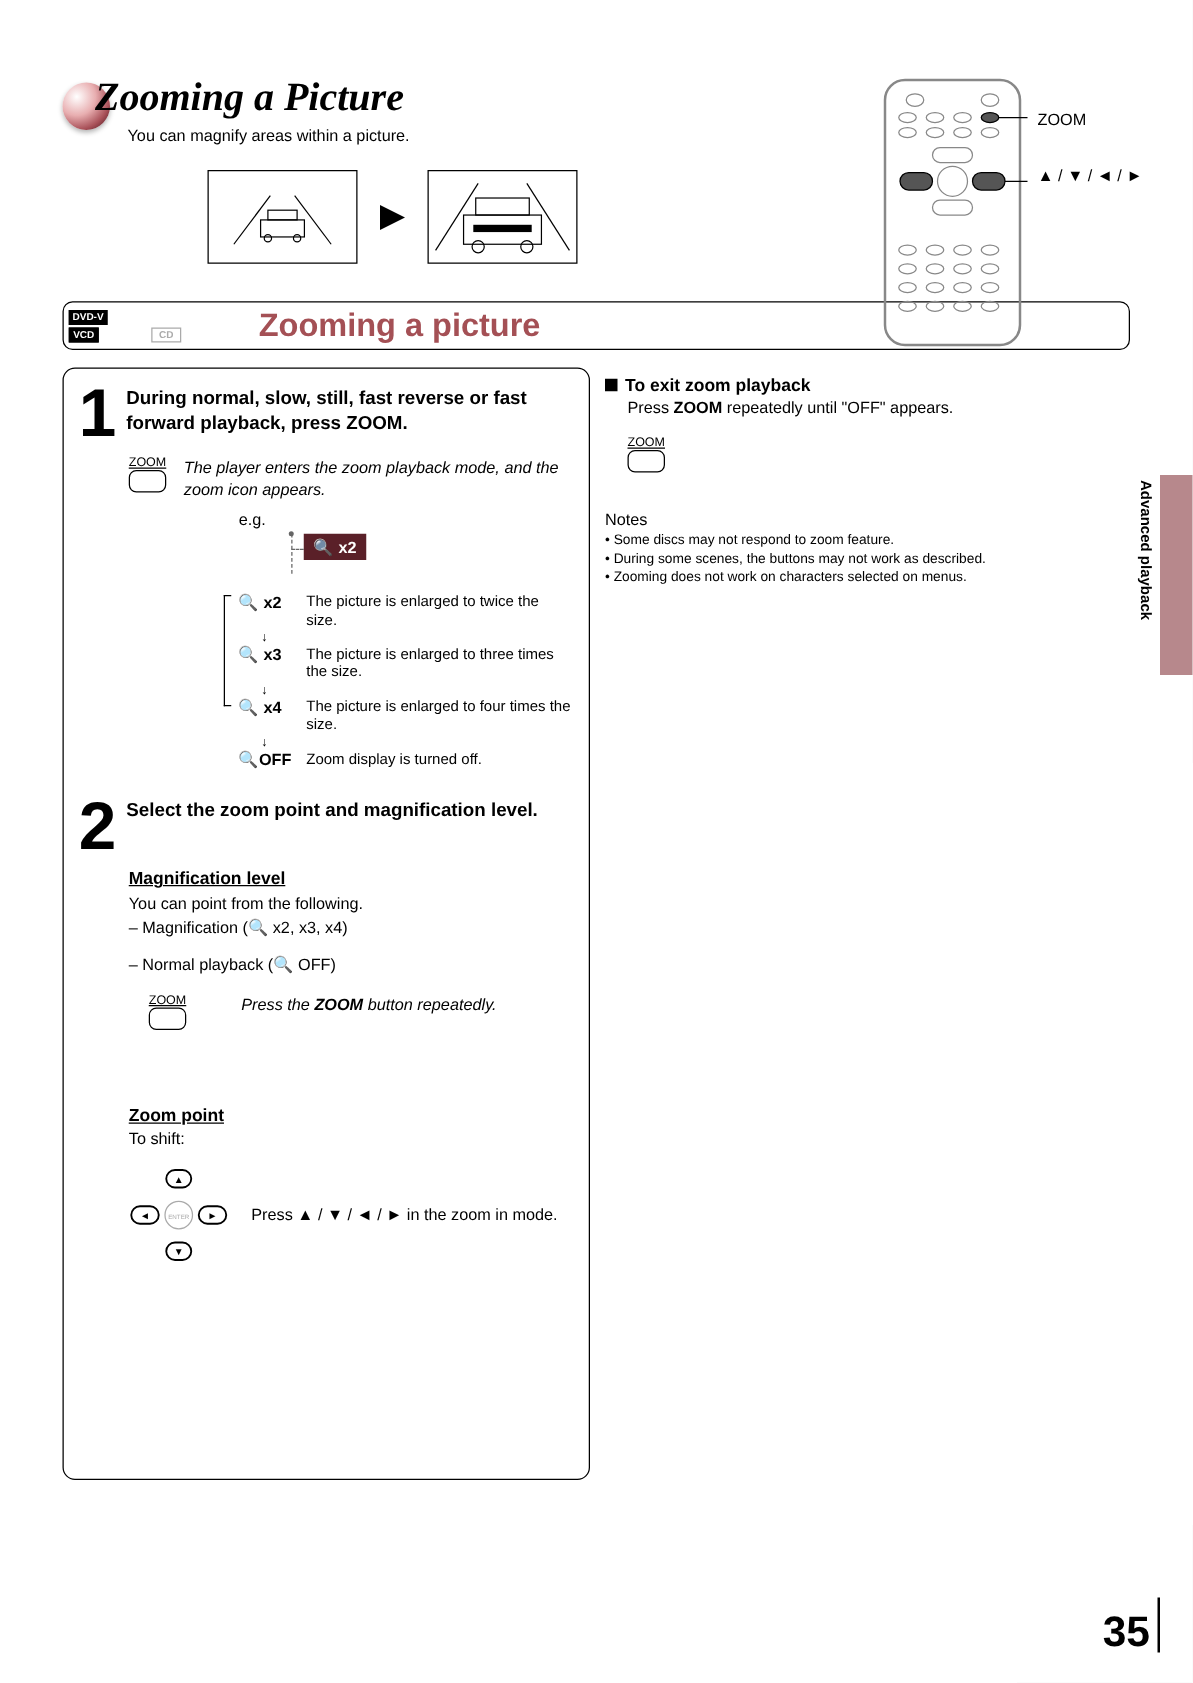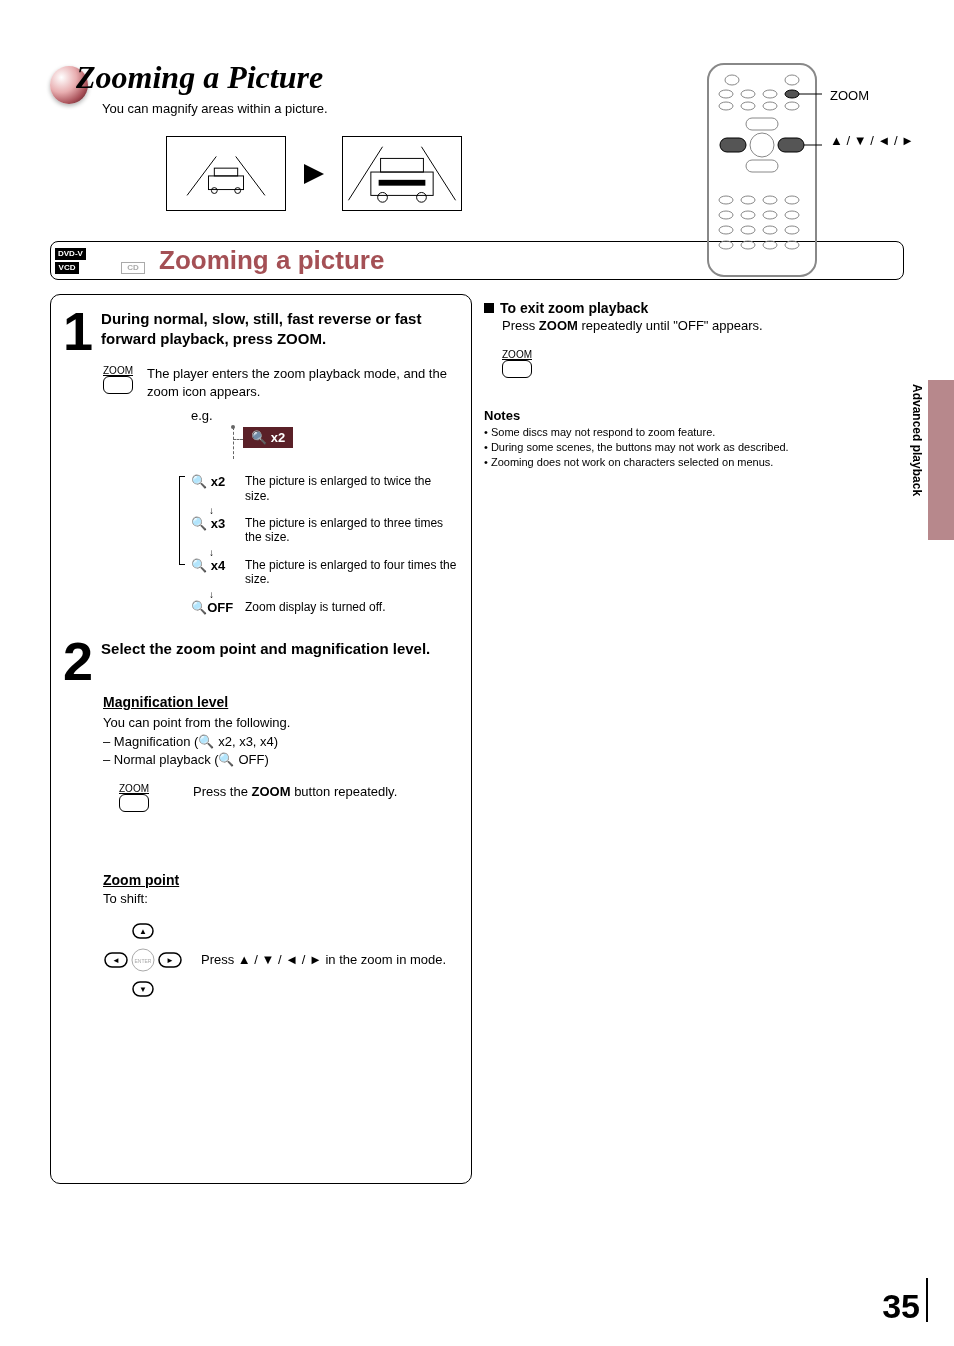--- a/index.html
+++ b/index.html
@@ -81,20 +81,21 @@
   .remote-label-zoom { margin-top: 28px; }
   .remote-label-arrows { margin-top: 30px; }
 
   .section-bar {
     display: flex;
     align-items: center;
     border: 1px solid #000;
     border-radius: 8px;
     padding: 3px 10px 3px 4px;
     margin-top: 10px;
+    gap: 48px;
   }
   .disc-tags {
     display: flex;
     flex-direction: column;
     gap: 2px;
     margin-right: 4px;
   }
   .disc-tag-row { display: flex; gap: 2px; }
   .disc-tag {
     font-size: 8px;
@@ -154,21 +155,21 @@
   }
   .key-zoom {
     display: inline-block;
   }
   .key-label { font-size: 10px; text-decoration: underline; }
   .key-shape {
     width: 30px; height: 18px;
     border: 1.5px solid #000;
     border-radius: 6px;
   }
-  .indent-text { font-size: 13px; line-height: 1.35; flex: 1; }
+  .indent-text { font-size: 13px; line-height: 1.35; flex: 1; font-style: italic; }
   .eg-label { font-size: 13px; margin-left: 128px; margin-top: 8px; }
   .zoom-osd-wrap {
     margin-left: 180px;
     margin-top: 4px;
     position: relative;
   }
   .zoom-osd {
     display: inline-block;
     background: #5a2028;
     color: #fff;
@@ -234,21 +235,21 @@
   }
   .dpad-svg { width: 80px; height: 80px; }
   .dpad-text { font-size: 13px; line-height: 1.4; }
 
   .right-head {
     font-size: 14px;
     font-weight: bold;
   }
   .right-head .sq { display:inline-block; width:10px; height:10px; background:#000; vertical-align: middle; margin-right: 6px; position:relative; top:-1px;}
   .right-body { font-size: 13px; margin-left: 18px; margin-top: 2px; }
-  .notes-head { font-size: 13px; font-weight: bold; margin-top: 30px; }
+  .notes-head { font-size: 13px; font-weight: normal; margin-top: 30px; }
   .notes-list { font-size: 11px; margin: 2px 0 0 0; padding-left: 0; list-style: none; line-height: 1.35;}
   .notes-list li::before { content: "• "; }
 
   .side-tab {
     position: absolute;
     right: 0;
     top: 380px;
     width: 26px;
     height: 160px;
     background: #b7888c;
@@ -422,21 +423,21 @@
       </div>
 
       <div class="step" style="margin-top:24px;">
         <div class="step-num">2</div>
         <div class="step-head">Select the zoom point and magnification level.</div>
       </div>
 
       <div class="mag-head">Magnification level</div>
       <div class="mag-body">You can point from the following.</div>
       <div class="mag-body" style="margin-top:0;">– Magnification (🔍 x2, x3, x4)</div>
-      <div class="mag-body" style="margin-top:0;">– Normal playback (🔍 OFF)</div>
+      <div class="mag-body" style="margin-top:12px;">– Normal playback (🔍 OFF)</div>
 
       <div class="indent-block" style="margin-top:14px; margin-left:56px;">
         <div class="key-zoom">
           <div class="key-label">ZOOM</div>
           <div class="key-shape"></div>
         </div>
         <div class="indent-text" style="margin-left:30px;">
           <span>Press the <b>ZOOM</b> button repeatedly.</span>
         </div>
       </div>

